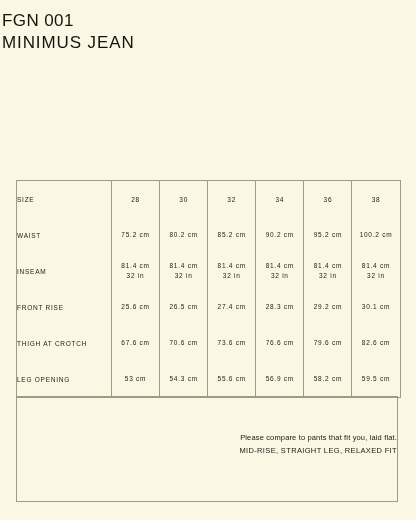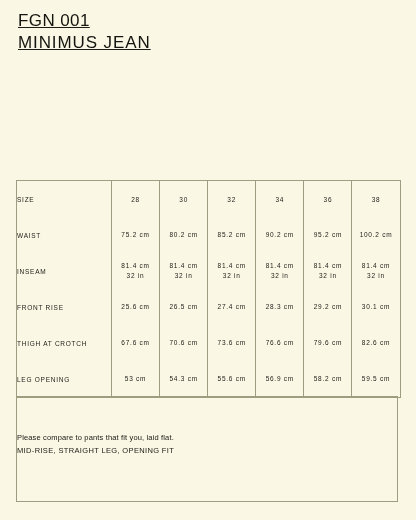--- a/index.html
+++ b/index.html
@@ -13,24 +13,23 @@
     background: #faf7e4;
     font-family: "Liberation Sans", sans-serif;
     color: #1c1c18;
     overflow: hidden;
     position: relative;
   }
 
   
   .titleblock {
     position: absolute;
-    left: 18px;
+    left: 2px;
     top: 12px;
     line-height: 1.0;
-    text-decoration: underline;
   }
   .title-line {
     font-size: 17px;
     font-weight: 400;
     letter-spacing: 0.4px;
     color: #15150f;
     white-space: nowrap;
     margin: 0 0 5px 0;
   }
   .title-line.second {
@@ -104,21 +103,21 @@
     width: 382px;
     height: 106px;
     border: 1px solid #9d9d82;
     box-sizing: border-box;
   }
   .note-inner {
     position: absolute;
     left: 0;
     right: 0;
     top: 34px;
-    text-align: left;
+    text-align: right;
   }
   .note-line {
     font-size: 7.5px;
     letter-spacing: 0.15px;
     color: #20201a;
     line-height: 1.75;
     white-space: nowrap;
   }
   .note-line.emphasis {
     letter-spacing: 0.35px;
@@ -224,15 +223,15 @@
         <td class="cell-value"><span>59.5 cm</span></td>
       </tr>
 
     </tbody>
   </table>
 </div>
 
 <div class="note-box">
   <div class="note-inner">
     <div class="note-line">Please compare to pants that fit you, laid flat.</div>
-    <div class="note-line emphasis">MID-RISE, STRAIGHT LEG, OPENING FIT</div>
+    <div class="note-line emphasis">MID-RISE, STRAIGHT LEG, RELAXED FIT</div>
   </div>
 </div>
 
 </body></html>

